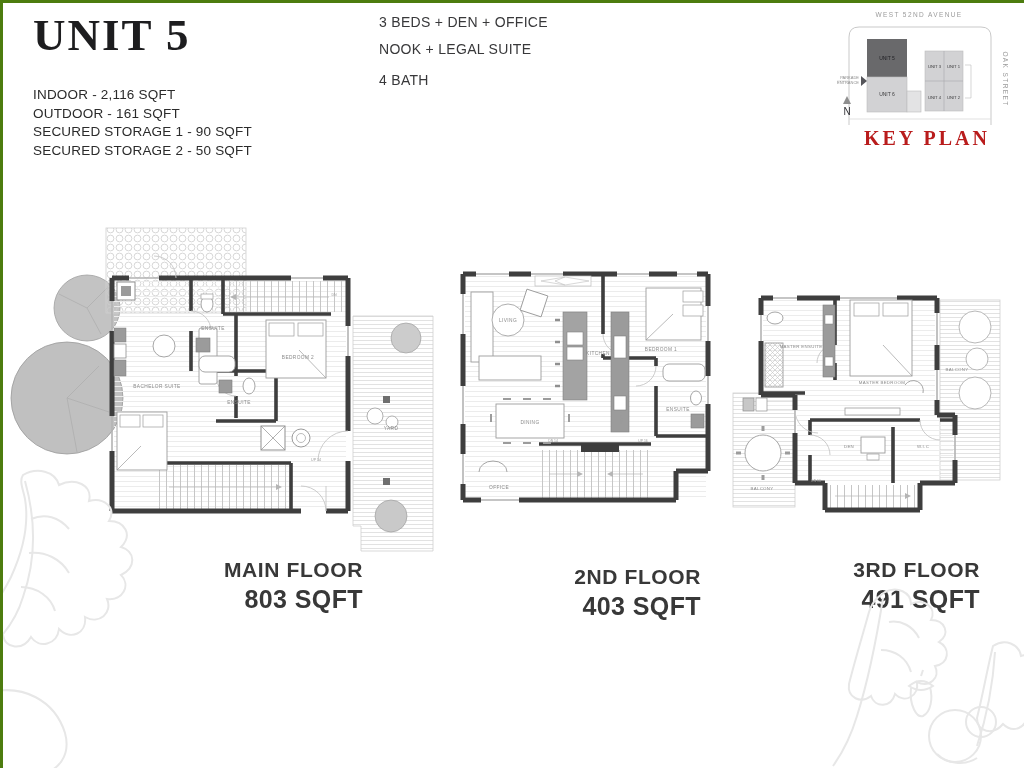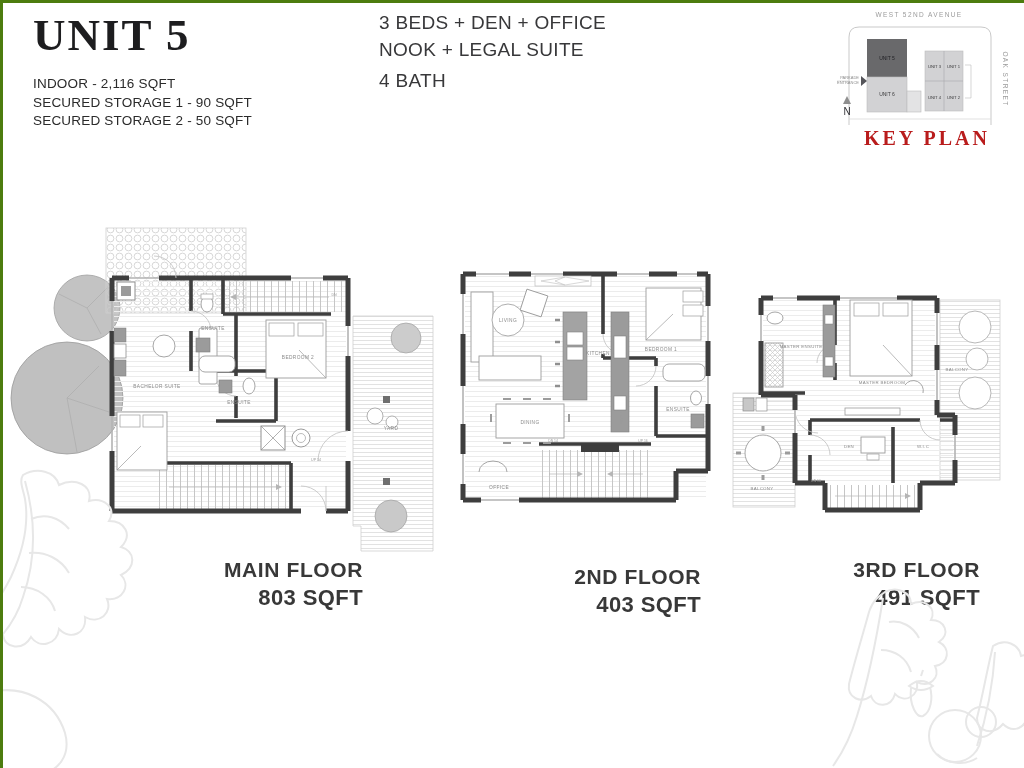--- a/index.html
+++ b/index.html
@@ -8,38 +8,38 @@
     border:3px solid #4d7c0f;overflow:hidden;
     font-family:"Liberation Sans",sans-serif;color:#2e2e2e;
   }
   svg{overflow:visible;display:block;}
   svg text{font-family:"Liberation Sans",sans-serif;}
 
   
   .unit-block{position:absolute;left:30px;top:10px;}
   .unit-title{font-family:"Liberation Serif",serif;font-weight:700;font-size:45px;
     letter-spacing:2px;color:#1d1d1f;line-height:1;margin:0;}
-  .stats{margin-top:17px;font-size:13.5px;line-height:18.5px;color:#2b2b2b;letter-spacing:.2px;}
-  .desc-block{position:absolute;left:376px;top:6px;font-size:19px;line-height:27px;color:#38383a;letter-spacing:.3px;}
+  .stats{margin-top:28px;font-size:13.5px;line-height:18.5px;color:#2b2b2b;letter-spacing:.2px;}
+  .desc-block{position:absolute;left:376px;top:6px;font-size:14px;line-height:27px;color:#38383a;letter-spacing:.3px;}
   .desc-bath{margin-top:4px;}
 
   
   .keyplan{position:absolute;left:826px;top:4px;width:196px;}
   .keyplan-title{font-family:"Liberation Serif",serif;font-weight:700;font-size:20px;
     letter-spacing:3px;color:#b91c1c;text-align:center;margin-top:0px;}
 
   
   .plan-main{position:absolute;left:58px;top:213px;}
   .plan-2nd{position:absolute;left:448px;top:243px;}
   .plan-3rd{position:absolute;left:722px;top:282px;}
 
   
   .caption{position:absolute;top:555px;text-align:right;color:#383838;}
   .floor-name{font-size:21px;font-weight:700;letter-spacing:.6px;}
-  .floor-area{font-size:22px;font-weight:700;letter-spacing:.4px;margin-top:3px;}
+  .floor-area{font-size:25px;font-weight:700;letter-spacing:.4px;margin-top:3px;}
 
   .leaves{position:absolute;pointer-events:none;}
 </style>
 </head>
 <body>
 
 <div class="page">
 
   <svg width="0" height="0" style="position:absolute" aria-hidden="true">
     <defs>
@@ -58,20 +58,21 @@
       <pattern id="xhatch" width="5" height="5" patternUnits="userSpaceOnUse">
         <path d="M0,0 L5,5 M5,0 L0,5" stroke="#c3c3c3" stroke-width="0.6"></path>
       </pattern>
     </defs>
   </svg>
 
   <div class="unit-block">
     <h1 class="unit-title">UNIT 5</h1>
     <div class="stats">
       <div>INDOOR - 2,116 SQFT</div>
+      <div>OUTDOOR - 161 SQFT</div>
       <div>SECURED STORAGE 1 - 90 SQFT</div>
       <div>SECURED STORAGE 2 - 50 SQFT</div>
     </div>
   </div>
 
   <div class="desc-block">
     <div>3 BEDS + DEN + OFFICE</div>
     <div>NOOK + LEGAL SUITE</div>
     <div class="desc-bath">4 BATH</div>
   </div>

